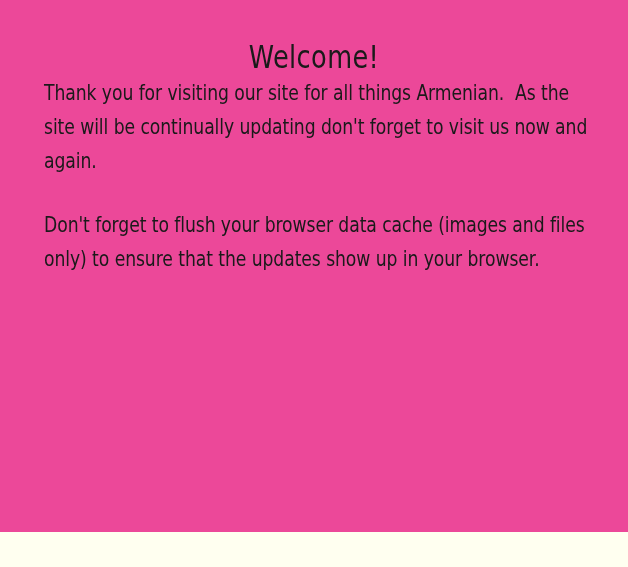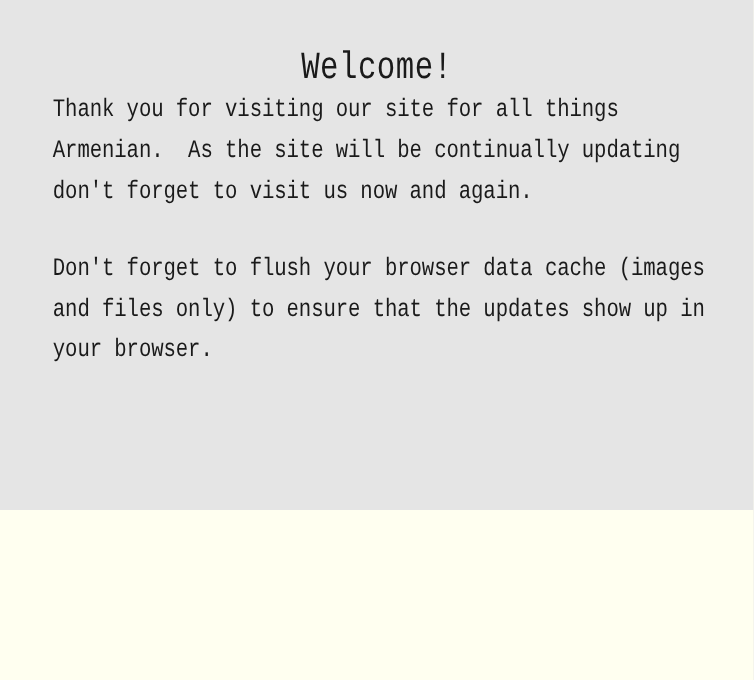--- a/index.html
+++ b/index.html
@@ -11,24 +11,23 @@
     width: 628px;
     height: 567px;
     background: #fffff0;
     font-family: "DejaVu Sans", "Liberation Sans", sans-serif;
     color: #1a1a1a;
     overflow: hidden;
   }
   .page {
     position: relative;
     width: 628px;
-    height: 425px;
-    background: #e5e5e5;
+    height: 532px;
+    background: #ec4899;
     box-sizing: border-box;
-    font-family: Liberation Mono, monospace;
   }
   .page-title {
     position: absolute;
     top: 16px;
     left: 0;
     width: 628px;
     text-align: center;
     font-size: 32px;
     line-height: 40px;
     font-weight: 400;

